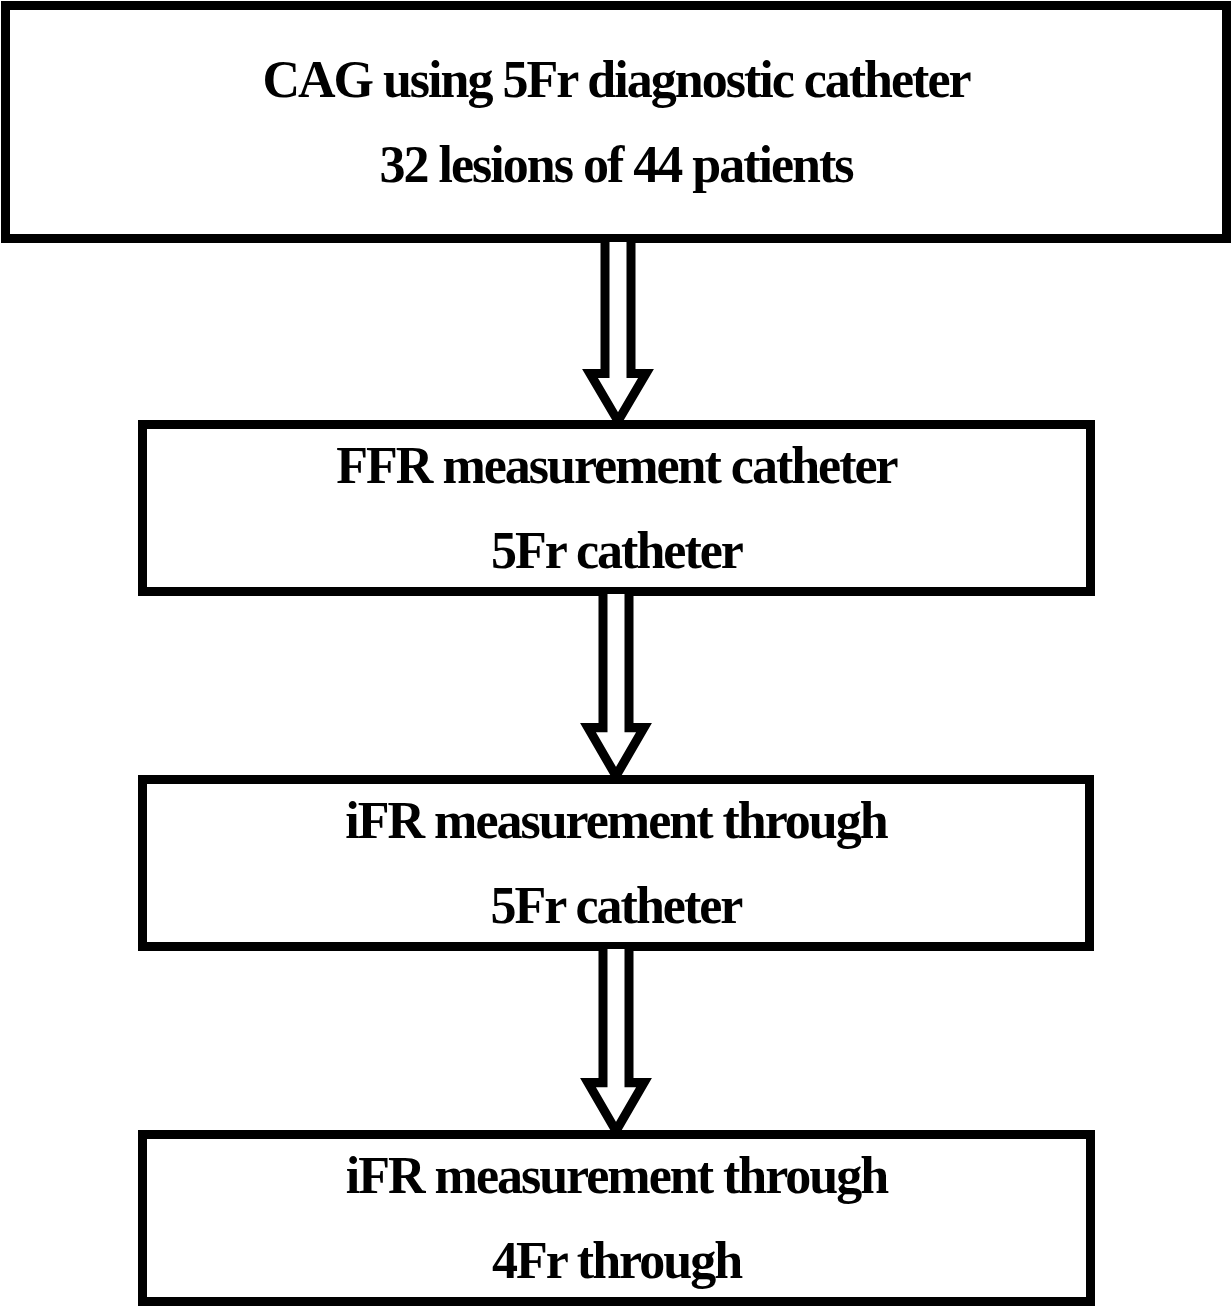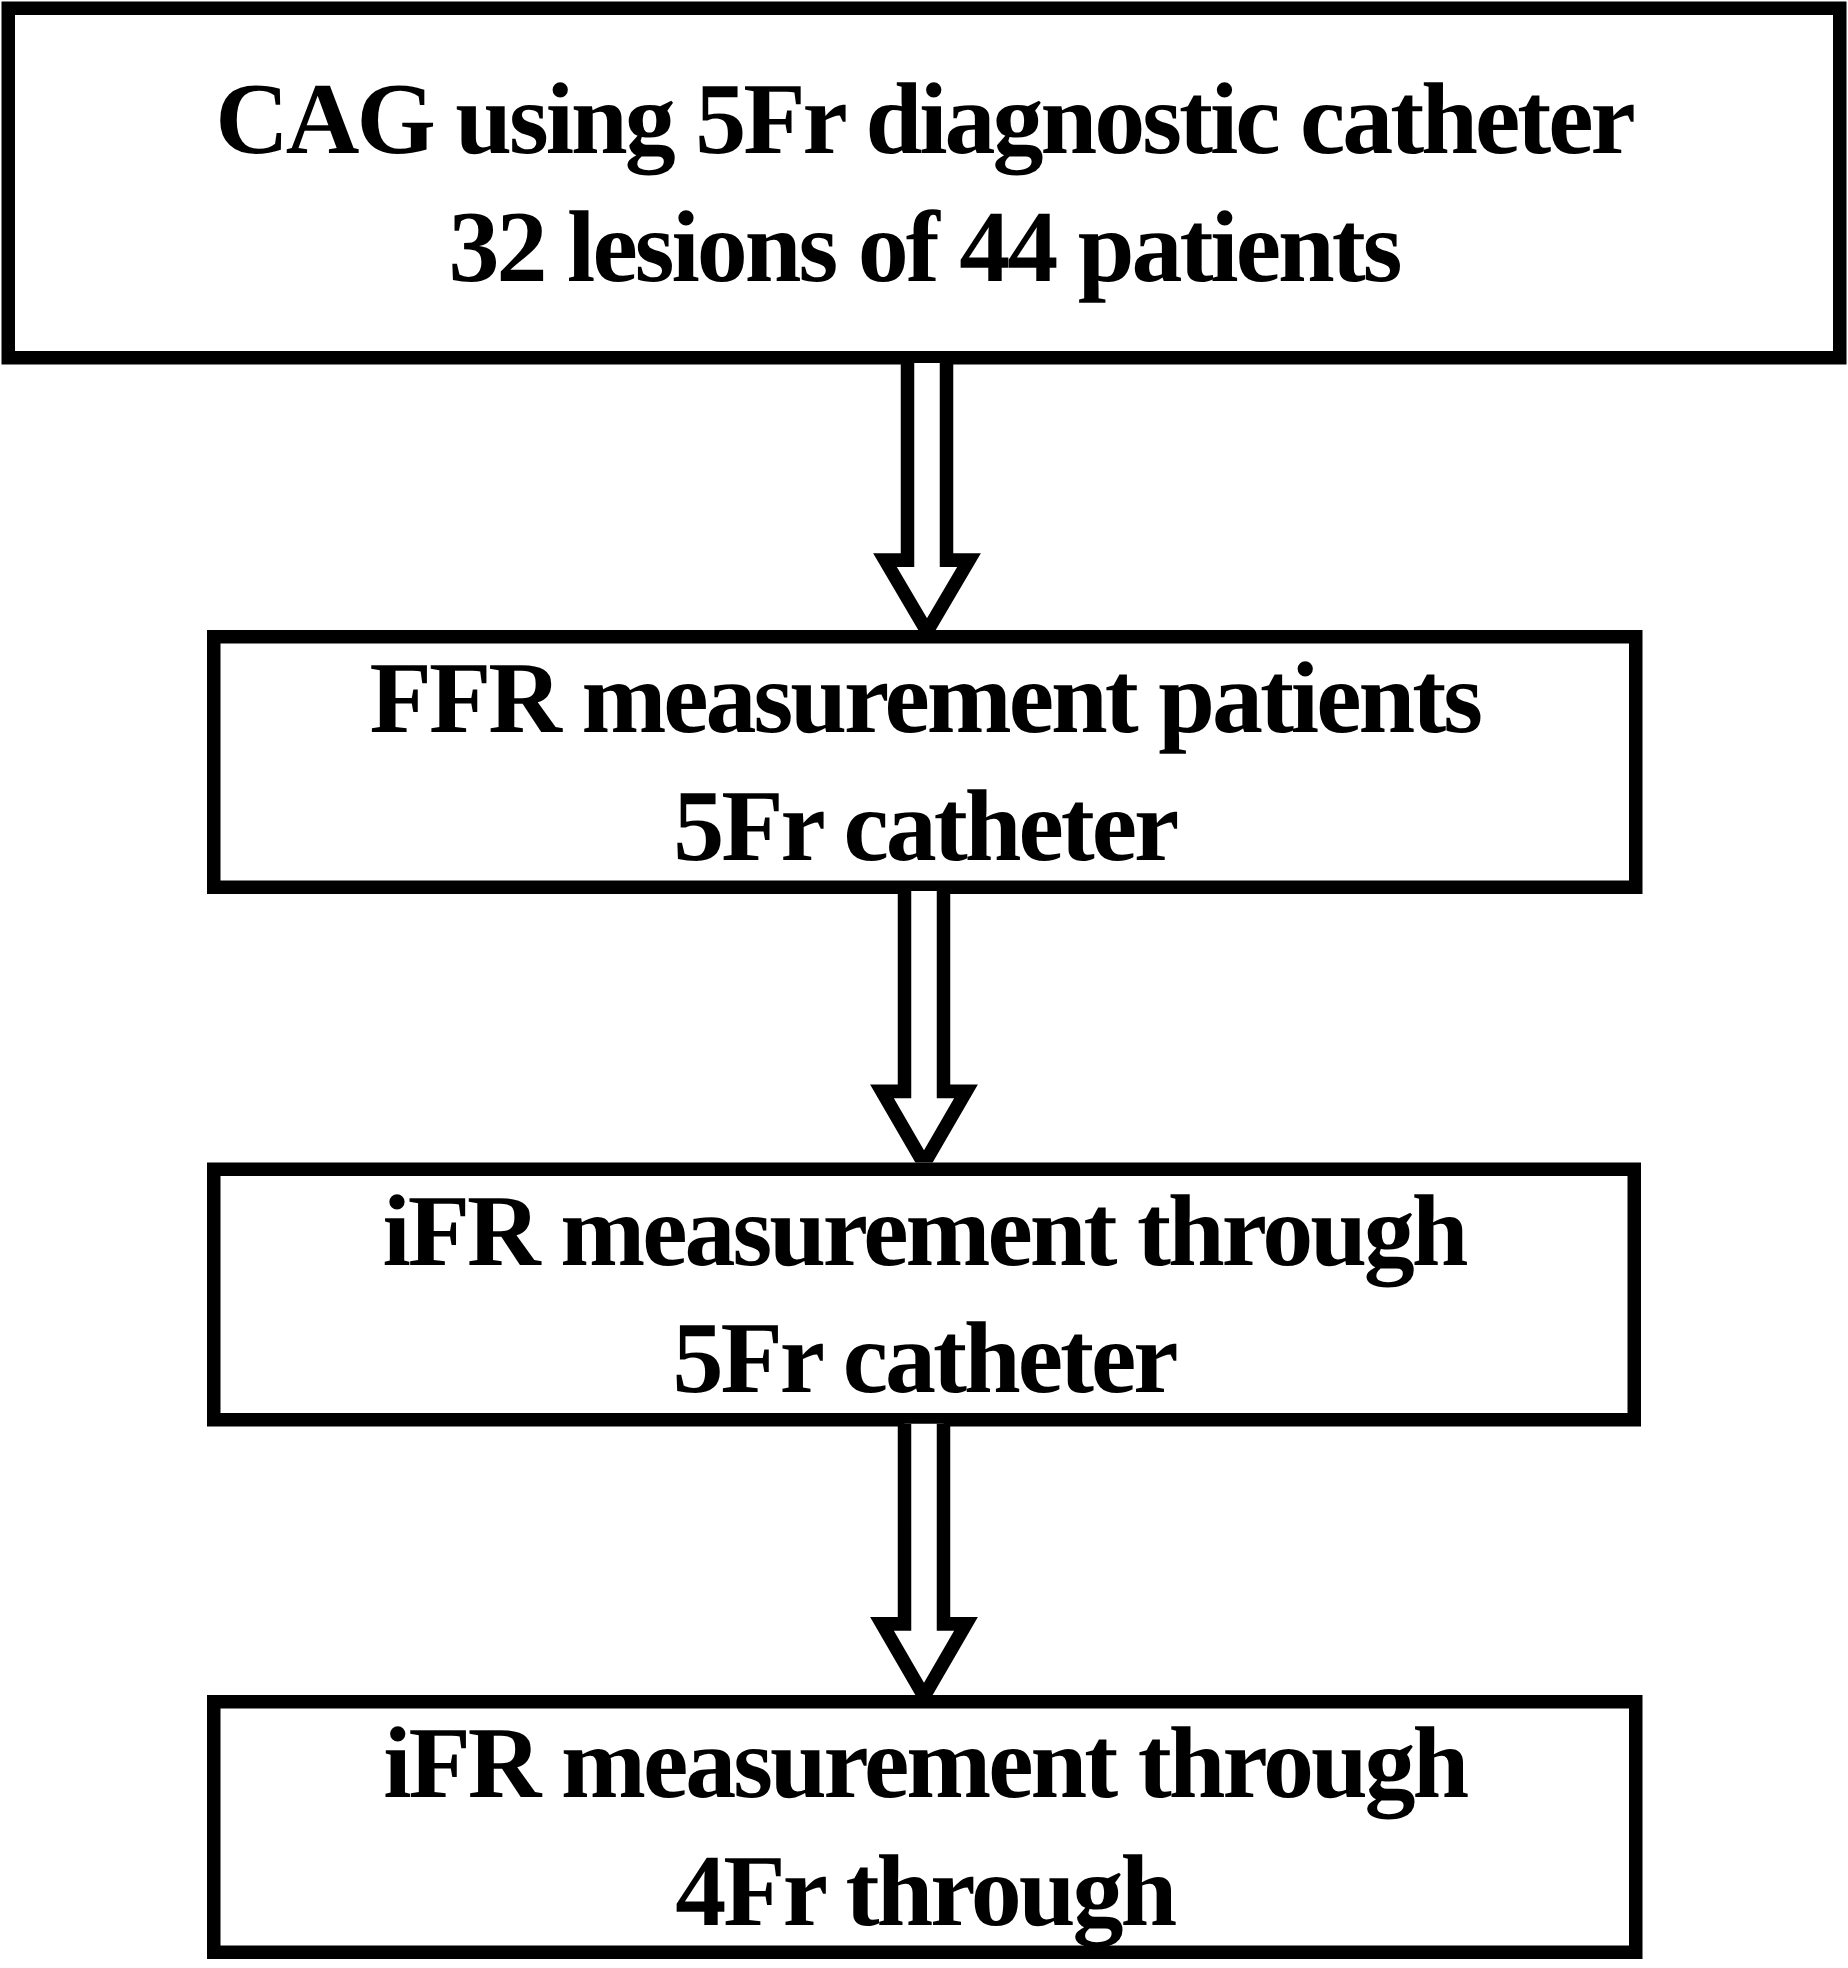--- a/index.html
+++ b/index.html
@@ -22,21 +22,21 @@
     background: #ffffff;
     display: flex;
     flex-direction: column;
     justify-content: center;
     align-items: center;
     text-align: center;
   }
   .node .line {
     display: block;
     font-weight: bold;
-    font-size: 68px;
+    font-size: 52px;
     line-height: 85px;
     letter-spacing: -2px;
     color: #000000;
     white-space: nowrap;
   }
   .node-cag        { left: 1px;   top: 1px;    width: 1230px; height: 242px; }
   .node-ffr-5fr    { left: 138px; top: 420px;  width: 957px;  height: 176px; }
   .node-ifr-5fr    { left: 138px; top: 775px;  width: 956px;  height: 176px; }
   .node-ifr-4fr    { left: 138px; top: 1130px; width: 957px;  height: 176px; }
 
@@ -57,21 +57,21 @@
   <section class="node node-cag">
     <span class="line">CAG using 5Fr diagnostic catheter</span>
     <span class="line">32 lesions of 44 patients</span>
   </section>
 
   <svg class="arrow arrow-1" viewBox="0 0 80 180" preserveAspectRatio="none" xmlns="http://www.w3.org/2000/svg">
     <path d="M 27,0 L 27,130 L 12,130 L 40,177 L 68,130 L 53,130 L 53,0" fill="#ffffff" stroke="#000000" stroke-width="9" stroke-linejoin="miter"></path>
   </svg>
 
   <section class="node node-ffr-5fr">
-    <span class="line">FFR measurement patients</span>
+    <span class="line">FFR measurement catheter</span>
     <span class="line">5Fr catheter</span>
   </section>
 
   <svg class="arrow arrow-2" viewBox="0 0 80 180" preserveAspectRatio="none" xmlns="http://www.w3.org/2000/svg">
     <path d="M 27,0 L 27,130 L 12,130 L 40,177 L 68,130 L 53,130 L 53,0" fill="#ffffff" stroke="#000000" stroke-width="9" stroke-linejoin="miter"></path>
   </svg>
 
   <section class="node node-ifr-5fr">
     <span class="line">iFR measurement through</span>
     <span class="line">5Fr catheter</span>

